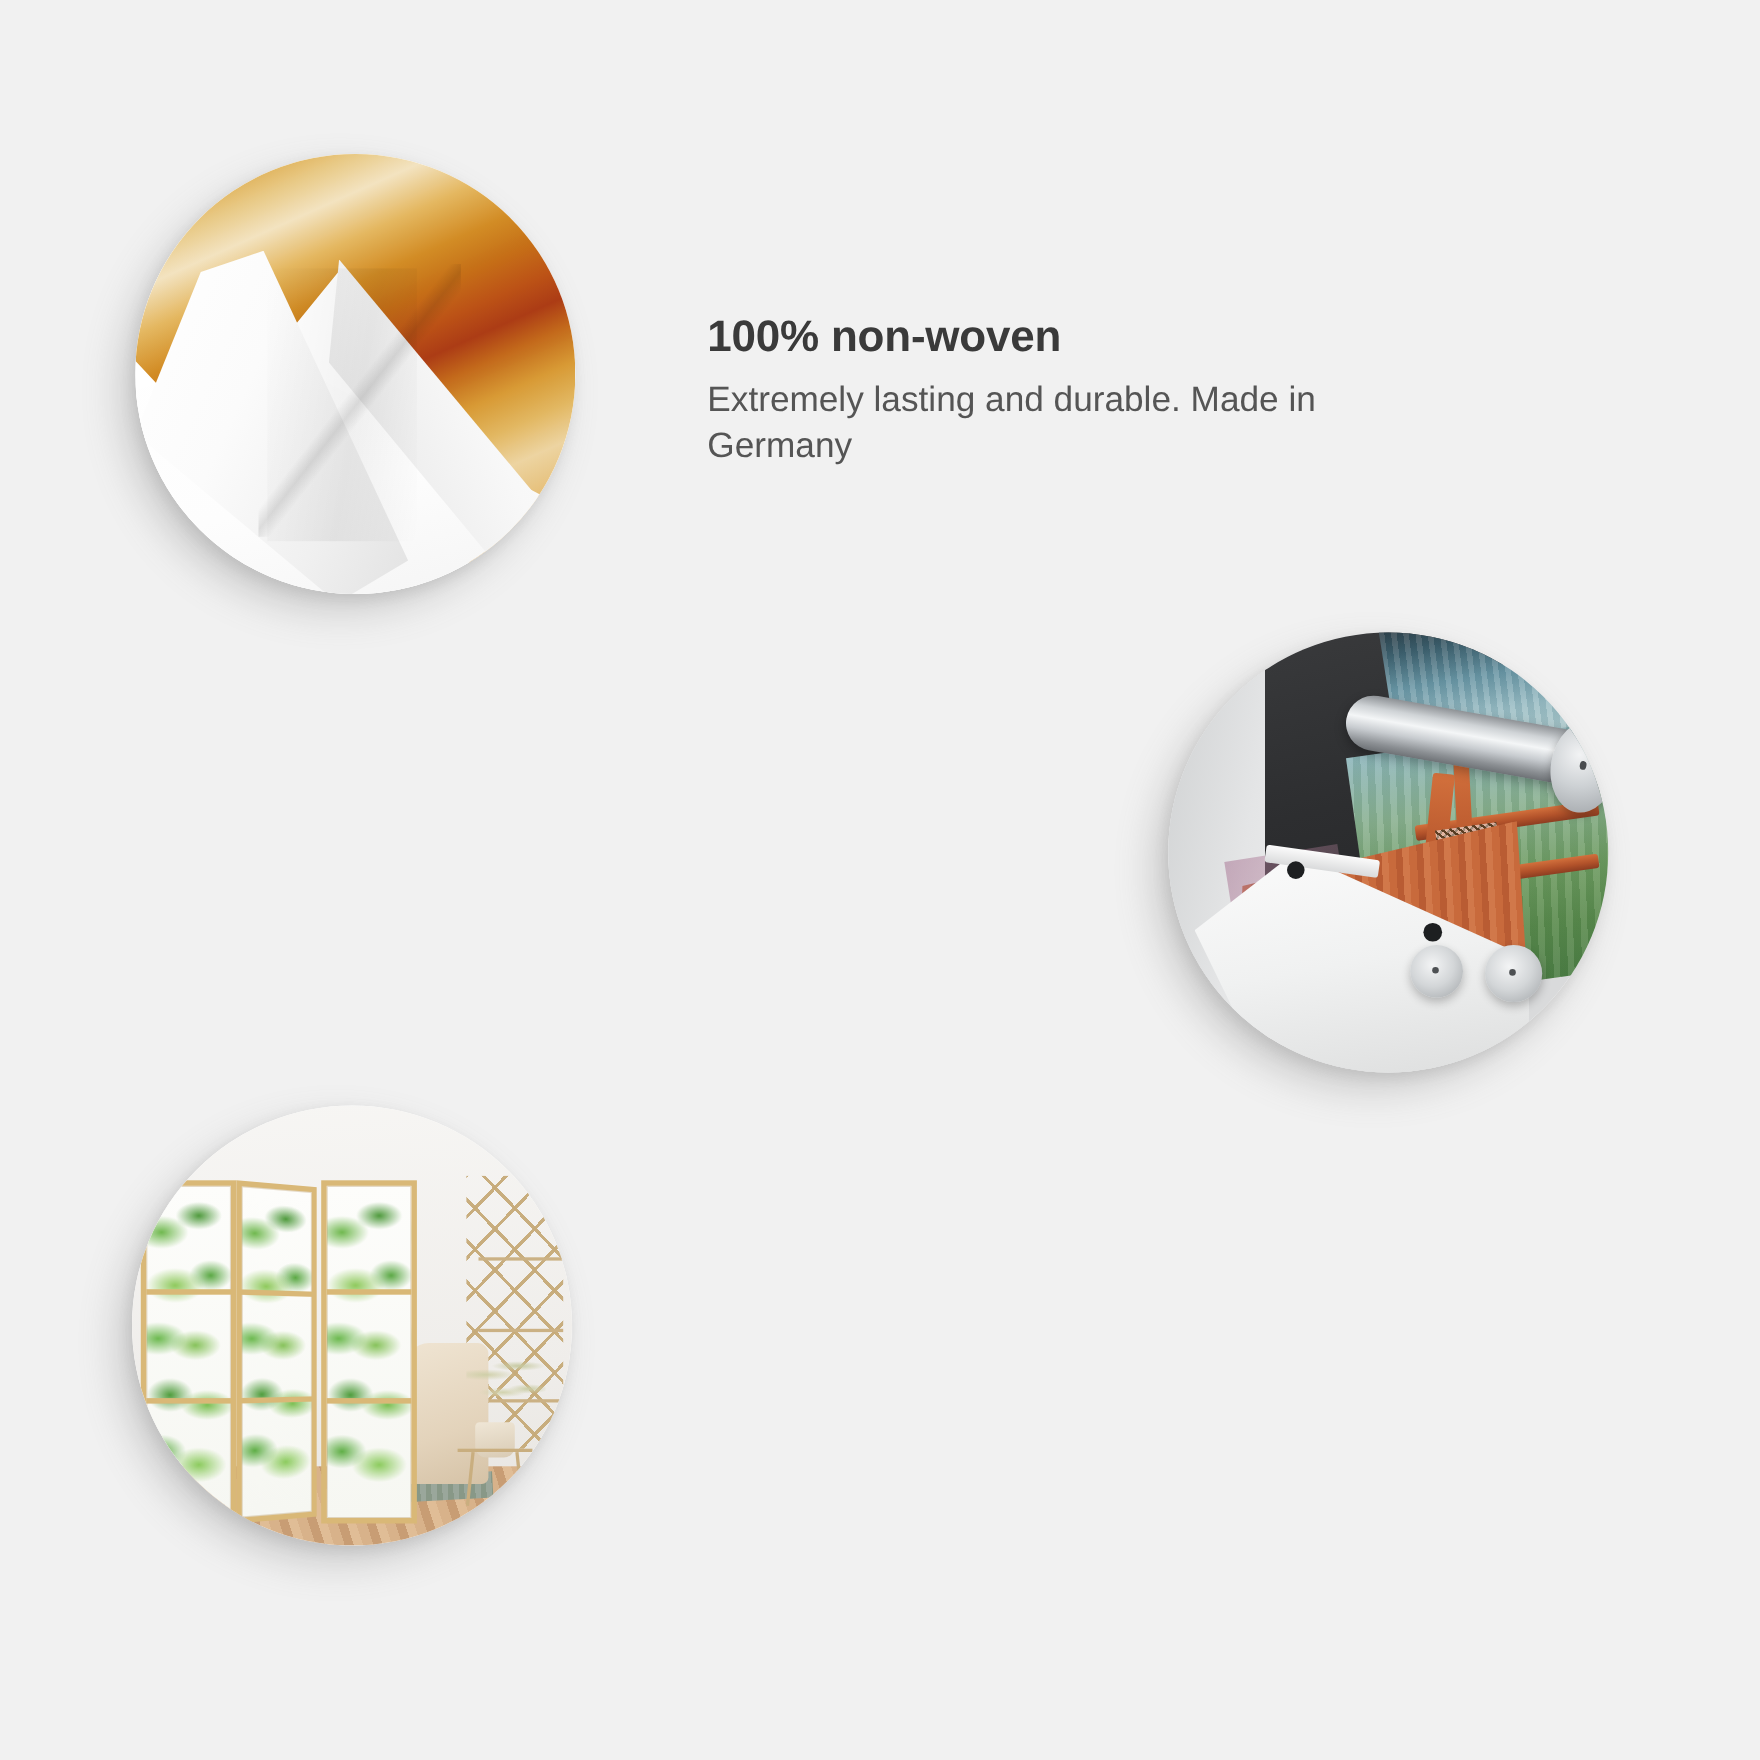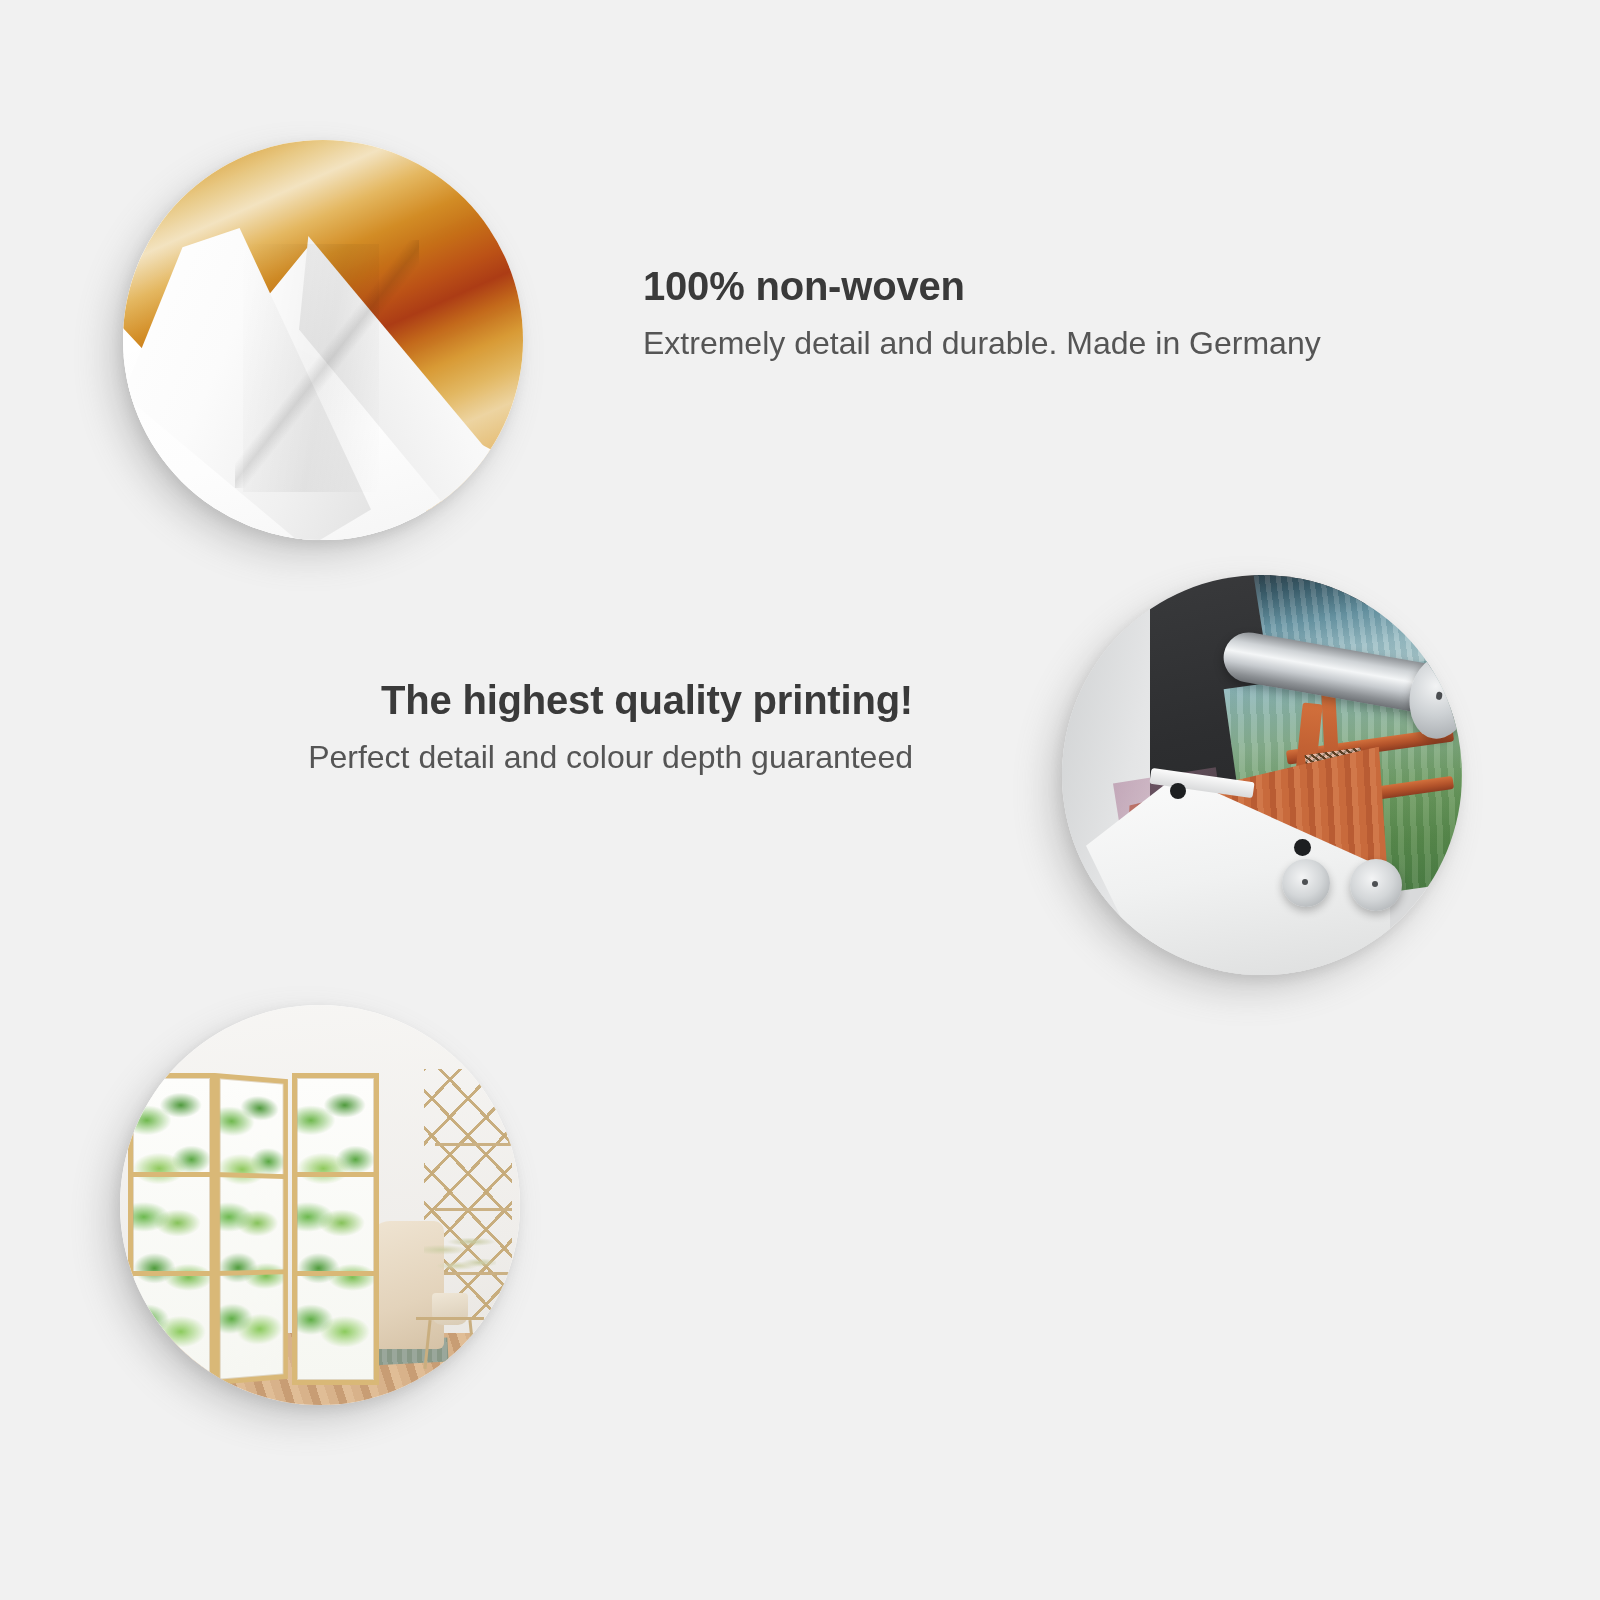--- a/index.html
+++ b/index.html
@@ -299,23 +299,23 @@
         <div class="wp-print"></div>
       </div>
       <div class="wp-white-field"></div>
       <div class="wp-peel-left"></div>
       <div class="wp-peel-right"></div>
       <div class="wp-fold-shade"></div>
       <div class="wp-edge-line"></div>
     </div>
   </div>
 
-  <div class="txt" style="left:643px; top:264px; width:680px;">
+  <div class="txt" style="left:643px; top:284px; width:680px;">
     <h2>100% non-woven</h2>
-    <p>Extremely detail and durable. Made in Germany</p>
+    <p>Extremely lasting and durable. Made in Germany</p>
   </div>
 
   <div class="media" style="left:1062px; top:575px;">
     <div class="inner">
       <div class="pr-bg"></div>
       <div class="pr-wallleft"></div>
       <div class="pr-body"></div>
       <div class="pr-print-top"></div>
       <div class="pr-print-main"></div>
       <div class="pr-rail-c"></div>
@@ -330,24 +330,20 @@
       <div class="pr-arm"></div>
       <div class="pr-roller"></div>
       <div class="pr-roller-cap"></div>
       <div class="pr-wheel-a"></div>
       <div class="pr-wheel-b"></div>
       <div class="pr-knob-a"></div>
       <div class="pr-knob-b"></div>
     </div>
   </div>
 
-  <div class="txt right" style="left:213px; top:678px; width:700px;">
-    <h2>The highest quality printing!</h2>
-    <p>Perfect detail and colour depth guaranteed</p>
-  </div>
 
   <div class="media" style="left:120px; top:1005px;">
     <div class="inner">
       <div class="rm-wall"></div>
       <div class="rm-floor"></div>
       <div class="rm-rug"></div>
       <div class="rm-lattice">
         <div class="rm-shelf" style="top:30%;"></div>
         <div class="rm-shelf" style="top:56%;"></div>
         <div class="rm-shelf" style="top:82%;"></div>

